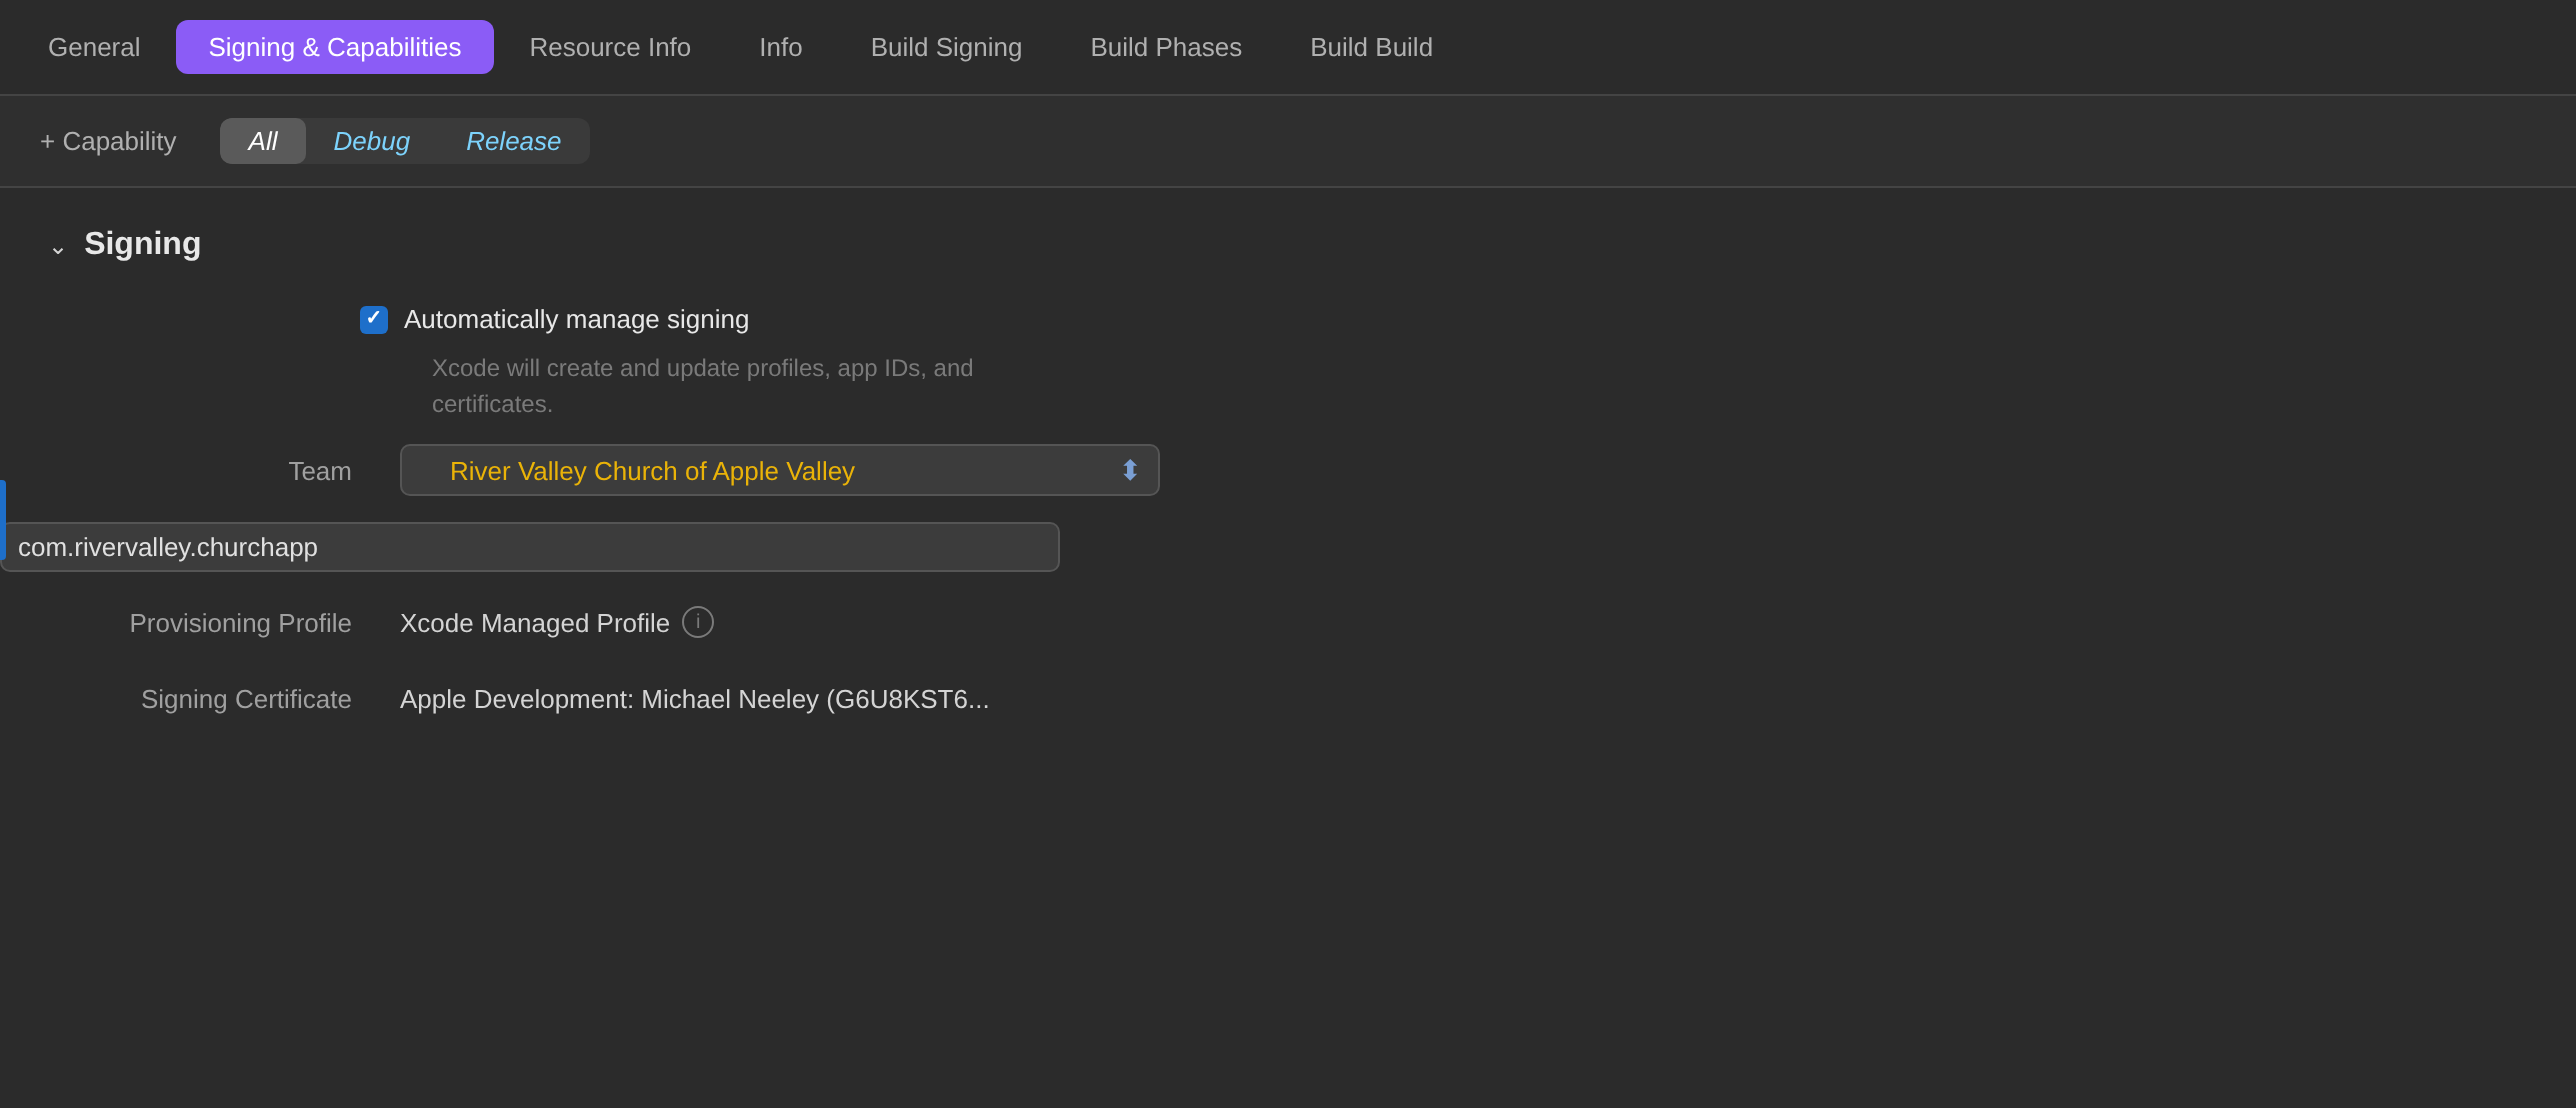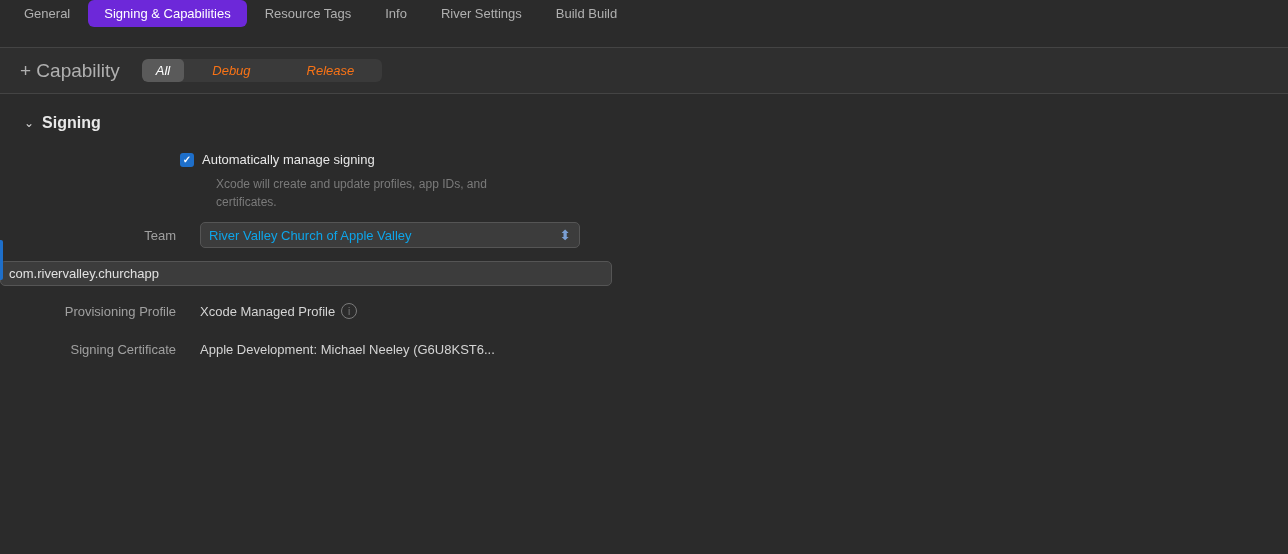--- a/index.html
+++ b/index.html
@@ -9,60 +9,60 @@
       font-family: -apple-system, BlinkMacSystemFont, "Helvetica Neue", Helvetica, Arial, sans-serif;
       color: #d4d4d4;
       width: 1288px;
       height: 554px;
       overflow: hidden;
     }
 
     
     .tab-bar {
       display: flex;
-      align-items: flex-start;
+      align-items: center;
       background: #2b2b2b;
       border-bottom: 1px solid #444;
       padding: 0 8px;
       height: 48px;
       gap: 2px;
     }
 
     .tab-item {
       padding: 6px 16px;
       border-radius: 6px;
       font-size: 13px;
       color: #b0b0b0;
       cursor: pointer;
       white-space: nowrap;
       user-select: none;
     }
 
     .tab-item.active {
-      background: #6d28d9;
+      background: #8b5cf6;
       color: #ffffff;
       font-weight: 500;
     }
 
     
     .toolbar {
       display: flex;
       align-items: center;
       background: #2f2f2f;
       border-bottom: 1px solid #444;
       padding: 8px 14px;
       height: 46px;
       gap: 12px;
     }
 
     .add-capability-btn {
       display: flex;
       align-items: center;
       gap: 4px;
-      font-size: 19px;
+      font-size: 13px;
       color: #b0b0b0;
       cursor: pointer;
       padding: 3px 6px;
       border-radius: 4px;
     }
 
     .segment-group {
       display: flex;
       align-items: center;
       background: #3a3a3a;
@@ -81,23 +81,23 @@
       user-select: none;
     }
 
     .segment-btn.active {
       background: #5a5a5a;
       color: #ffffff;
     }
 
     .segment-debug,
     .segment-release {
-      padding: 4px 28px;
-      font-size: 13px;
-      color: #f97316;
+      padding: 4px 14px;
+      font-size: 13px;
+      color: #7dd3fc;
       cursor: pointer;
       user-select: none;
     }
 
     
     .content {
       background: #2b2b2b;
       padding: 20px 0;
       height: calc(554px - 94px);
       overflow-y: auto;
@@ -198,36 +198,37 @@
       background: #3c3c3c;
       border: 1px solid #555;
       border-radius: 5px;
       padding: 4px 8px;
       width: 380px;
       cursor: pointer;
     }
 
     .team-dropdown-text {
       font-size: 13px;
-      color: #0ea5e9;
+      color: #eab308;
+      margin-left: 16px;
     }
 
     .dropdown-arrow {
       color: #7a9fd4;
       font-size: 14px;
       margin-left: 8px;
     }
 
     
     .bundle-input {
       background: #3c3c3c;
       border: 1px solid #555;
       border-radius: 5px;
       padding: 4px 8px;
-      width: 612px;
+      width: 530px;
       font-size: 13px;
       color: #e0e0e0;
       outline: none;
     }
 
     
     .info-icon {
       width: 16px;
       height: 16px;
       border: 1px solid #7a7a7a;
@@ -251,23 +252,24 @@
       background: #1e6fca;
       border-radius: 0 2px 2px 0;
     }
   </style>
 </head>
 <body>
 
 <div class="tab-bar">
   <div class="tab-item">General</div>
   <div class="tab-item active">Signing &amp; Capabilities</div>
-  <div class="tab-item">Resource Tags</div>
+  <div class="tab-item">Resource Info</div>
   <div class="tab-item">Info</div>
-  <div class="tab-item">River Settings</div>
+  <div class="tab-item">Build Signing</div>
+  <div class="tab-item">Build Phases</div>
   <div class="tab-item">Build Build</div>
 </div>
 
 <div class="toolbar">
   <div class="add-capability-btn">
     <span>+ Capability</span>
   </div>
   <div class="segment-group">
     <div class="segment-btn active">All</div>
     <div class="segment-debug">Debug</div>

